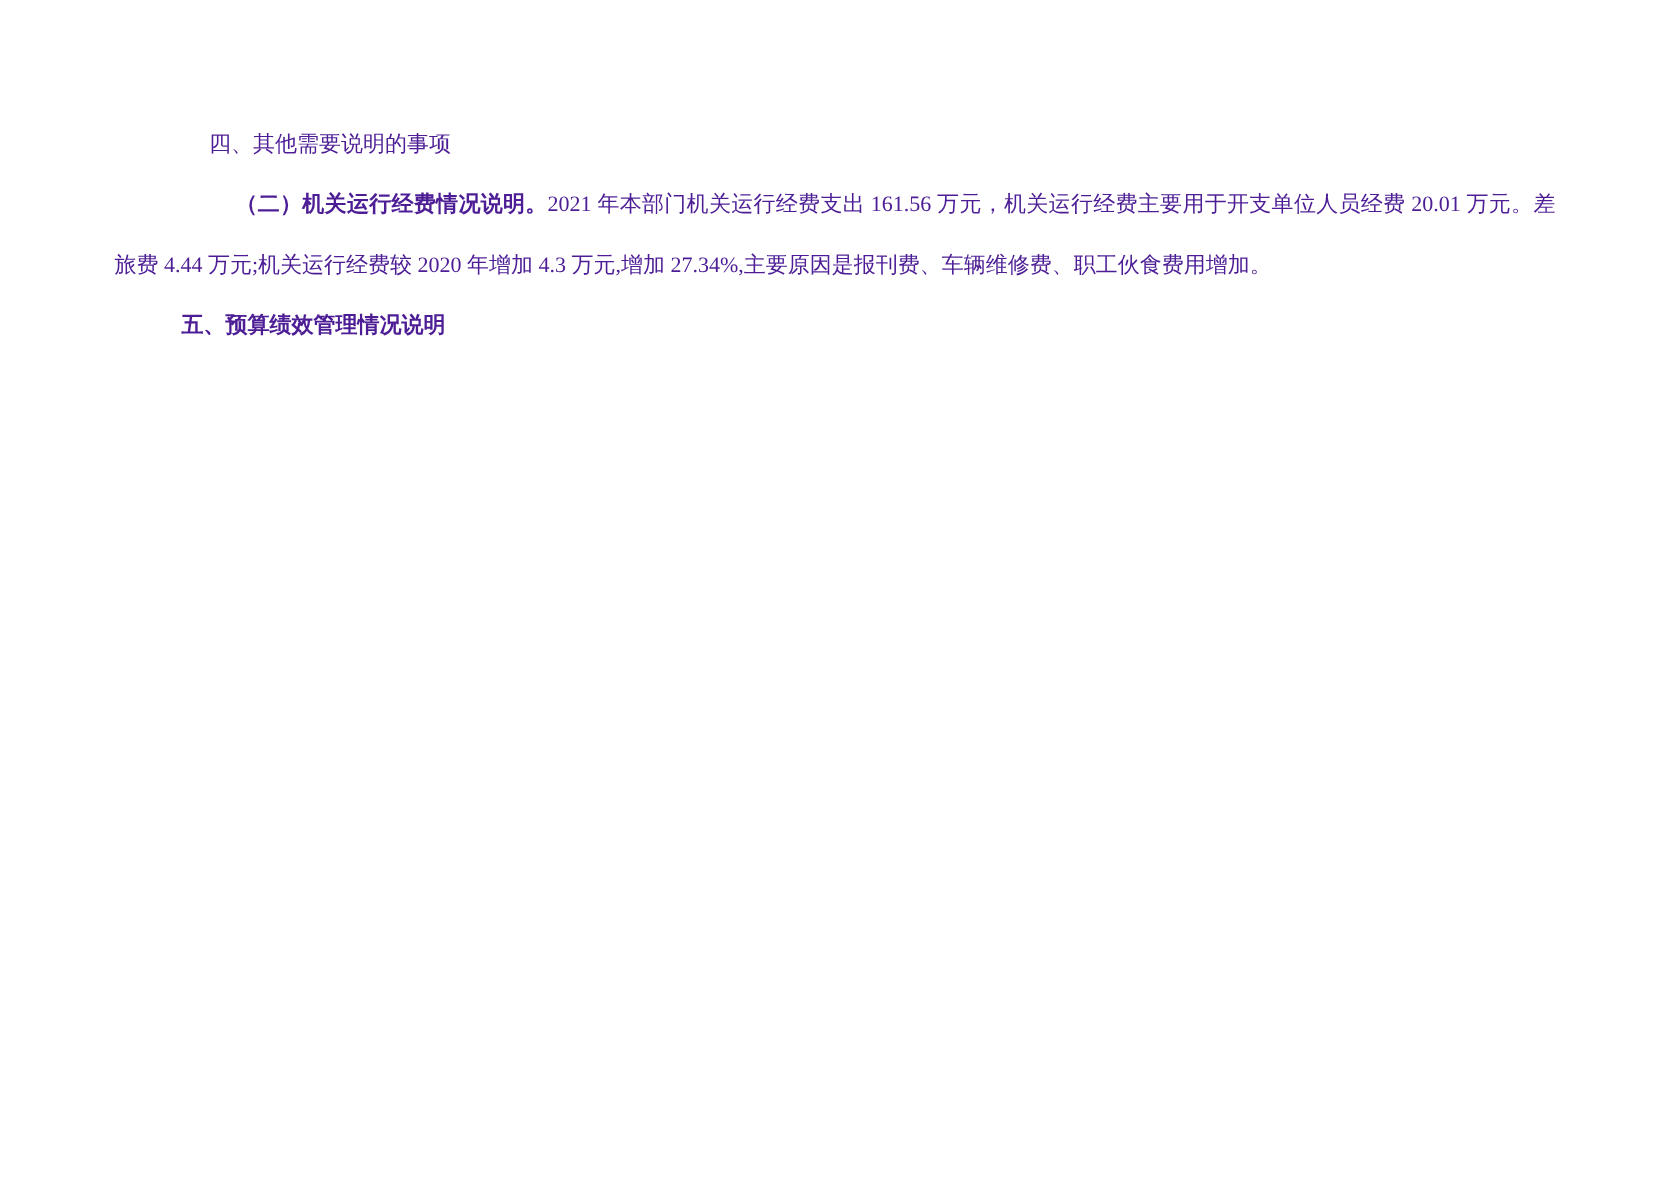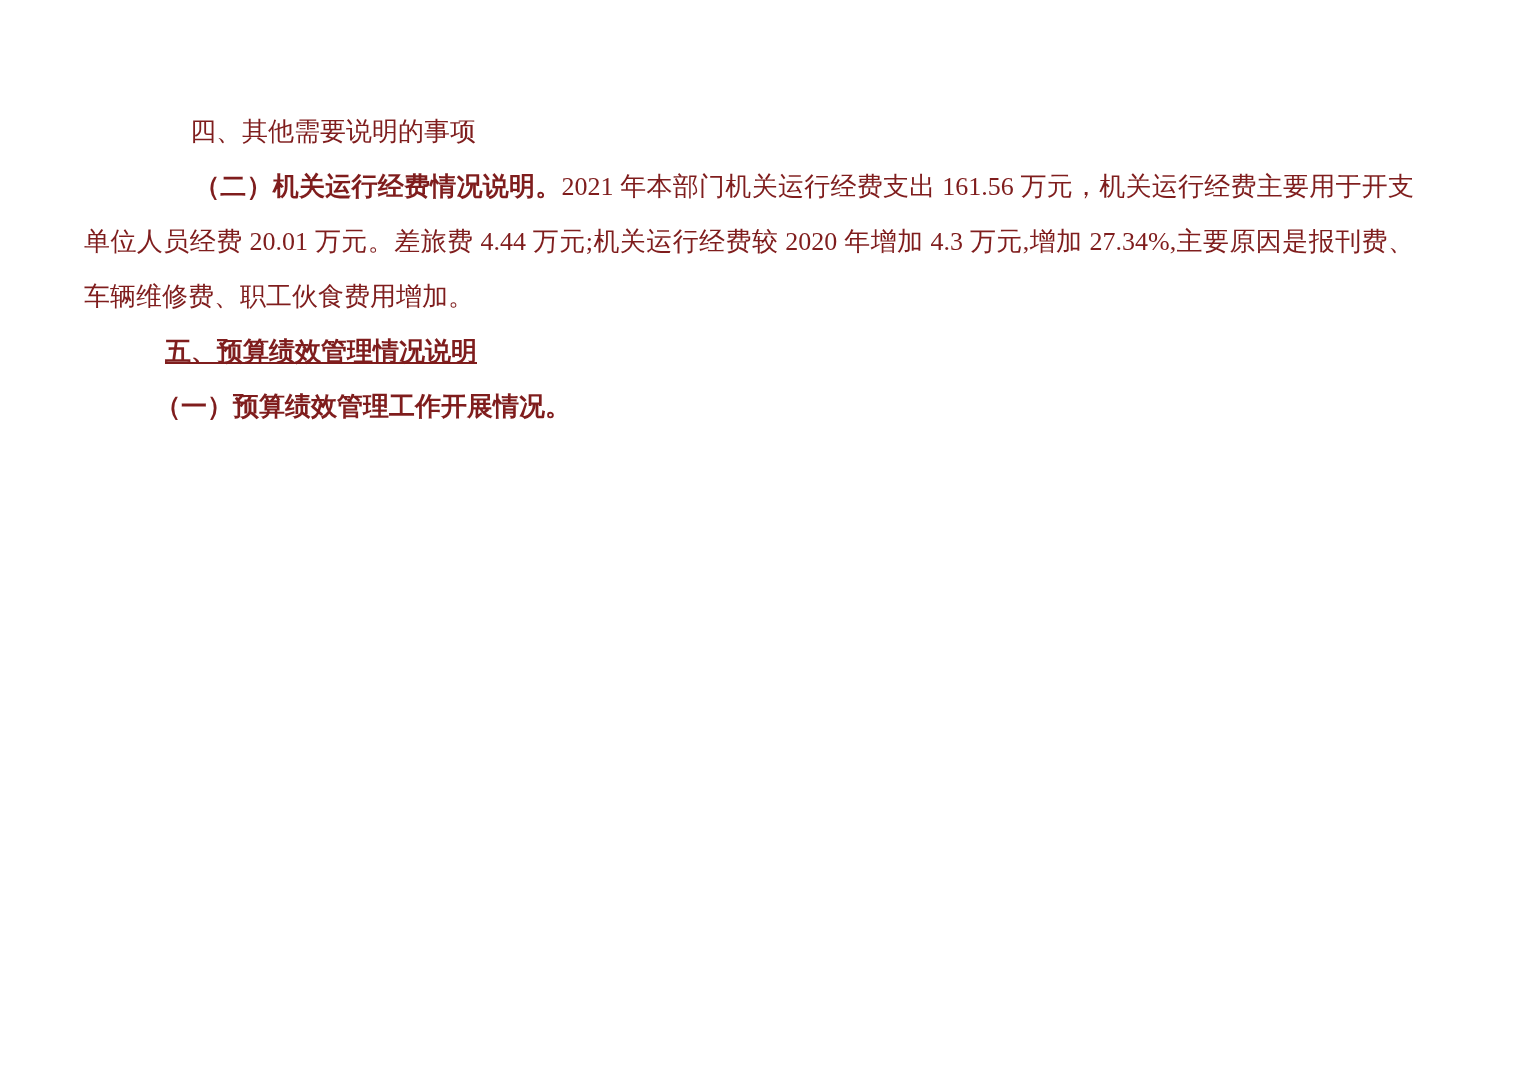--- a/index.html
+++ b/index.html
@@ -15,39 +15,38 @@
   .page {
     box-sizing: border-box;
     width: 1520px;
     height: 1074px;
     background: #ffffff;
     padding: 104px 106px 0 84px;
   }
   .para {
     margin: 0;
     font-family: "Liberation Serif", "DejaVu Serif", serif;
-    font-size: 26px;
+    font-size: 20px;
     line-height: 55px;
-    color: #7f1d1d;
+    color: #4c1d95;
     text-align: justify;
     text-justify: inter-ideograph;
   }
   .hei {
     font-family: "Liberation Sans", "DejaVu Sans", sans-serif;
     font-weight: 700;
-    text-decoration: underline;
   }
   .lead-bold {
     font-weight: 700;
   }
   
   .ind-h1   { text-indent: 106px; }
   .ind-sub1 { text-indent: 114px; }
   .ind-p1   { text-indent: 80px;  }
-  .ind-p2   { text-indent: 110px; }
+  .ind-p2   { text-indent: 110px; margin-left: 20px; }
   .ind-p3   { text-indent: 78px;  }
   .ind-p4   { text-indent: 84px;  }
   .ind-h2   { text-indent: 81px;  }
   .ind-sub2 { text-indent: 71px;  }
   .ind-p5   { text-indent: 106px; }
 </style>
 </head>
 <body>
 
 <div class="page">
@@ -55,16 +54,15 @@
   <p class="para ind-h1">四、其他需要说明的事项</p>
 
 
 
   <p class="para ind-p2"><span class="lead-bold">（二）机关运行经费情况说明。</span><span>2021 年本部门机关运行经费支出 161.56 万元，机关运行经费主要用于开支单位人员经费 20.01 万元。差旅费 4.44 万元;机关运行经费较 2020 年增加 4.3 万元,增加 27.34%,主要原因是报刊费、车辆维修费、职工伙食费用增加。</span></p>
 
 
 
   <p class="para hei ind-h2">五、预算绩效管理情况说明</p>
 
-  <p class="para ind-sub2 lead-bold">（一）预算绩效管理工作开展情况。</p>
 
 
 </div>
 
 </body></html>

